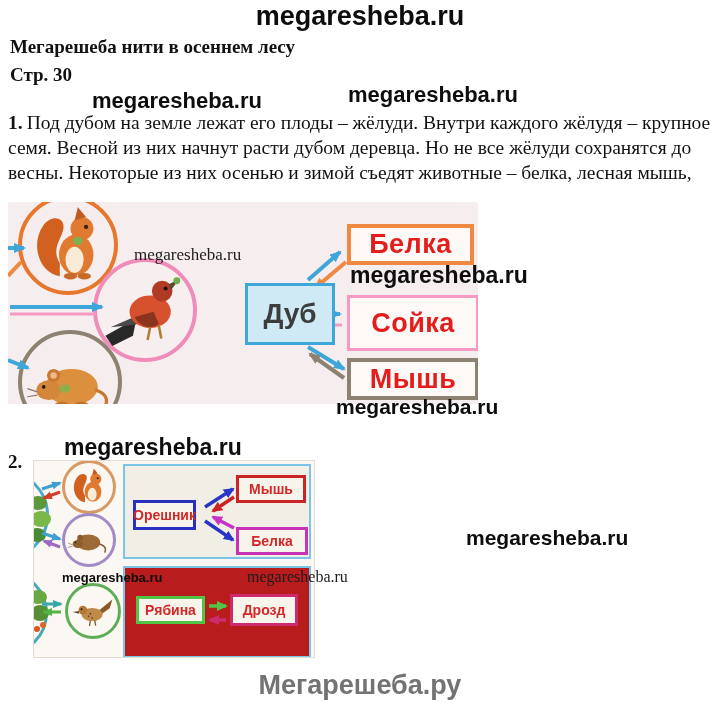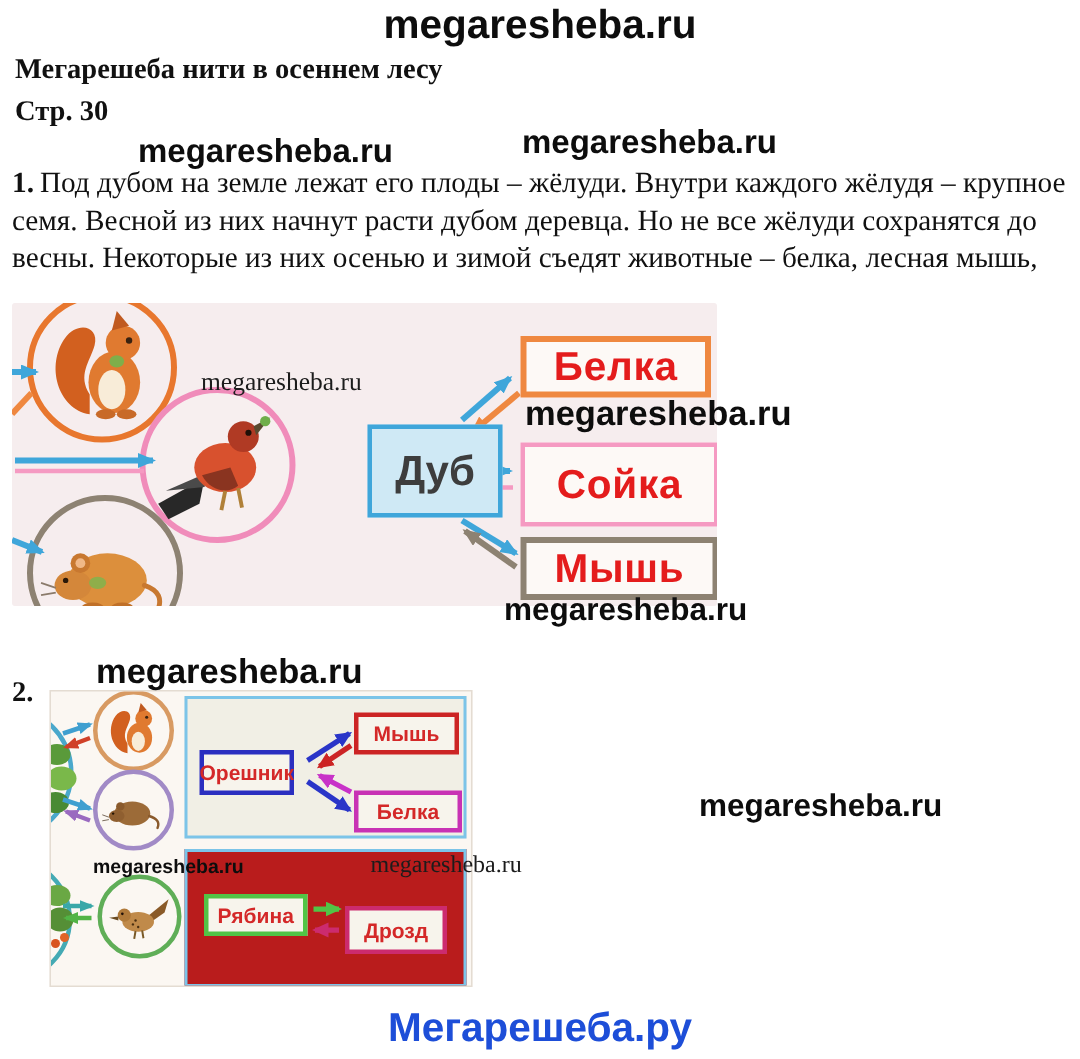--- a/index.html
+++ b/index.html
@@ -23,21 +23,21 @@
   .wm-d2c{left:247px;top:569px;font-size:16px;}
   .wm-d2d{left:466px;top:527px;font-size:21px;}
   
   .title{left:10px;top:36px;font-size:19px;font-weight:bold;}
   .pageref{left:10px;top:64px;font-size:19px;font-weight:bold;}
   .para{left:8px;top:110px;width:708px;font-size:19.5px;line-height:25px;}
   .para b{margin-right:4px;}
   .tasknum2{left:8px;top:451px;font-size:19px;font-weight:bold;}
   
   .footer{left:0;right:0;top:670px;text-align:center;font-size:27px;font-weight:bold;
-          font-family:"Liberation Sans",sans-serif;color:#1d4ed8;}
+          font-family:"Liberation Sans",sans-serif;color:#737373;}
   
   .diag1{left:8px;top:202px;width:470px;height:202px;background:#f6edee;
          overflow:hidden;z-index:1;border-radius:2px;}
   .circ{position:absolute;border-radius:50%;box-sizing:border-box;
         display:flex;align-items:center;justify-content:center;}
   .c-squirrel1{left:10px;top:-7px;width:100px;height:100px;border:4px solid #e8772e;}
   .c-jay1{left:85px;top:56px;width:104px;height:104px;border:4px solid #f08cba;background:rgba(250,244,240,.35);}
   .c-mouse1{left:10px;top:128px;width:104px;height:104px;border:4px solid #8d8272;}
   .nodebox{position:absolute;box-sizing:border-box;display:flex;align-items:center;justify-content:center;
            font-family:"Liberation Sans",sans-serif;font-weight:bold;z-index:3;}
@@ -59,21 +59,21 @@
   .panel{position:absolute;box-sizing:border-box;border:2px solid #7cc4e8;z-index:3;}
   .panel1{left:89px;top:3px;width:188px;height:95px;background:#f1efe5;}
   .panel2{left:89px;top:105px;width:188px;height:92px;background:#b91c1c;}
   .t2box{position:absolute;box-sizing:border-box;display:flex;align-items:center;justify-content:center;
          background:#f7f4ec;color:#d42828;font-family:"Liberation Sans",sans-serif;
          font-weight:bold;font-size:14px;z-index:2;}
   .oreshnik{left:8px;top:34px;width:63px;height:30px;border:3px solid #2b2fc0;}
   .mysh2{left:111px;top:9px;width:70px;height:28px;border:3px solid #cc2424;}
   .belka2{left:111px;top:61px;width:72px;height:28px;border:3px solid #c832b4;}
   .ryabina{left:11px;top:28px;width:69px;height:28px;border:3px solid #52c446;}
-  .drozd{left:105px;top:26px;width:68px;height:32px;border:3px solid #cc2b6e;margin-top:10px;}
+  .drozd{left:105px;top:26px;width:68px;height:32px;border:3px solid #cc2b6e;}
   .foliage{position:absolute;z-index:1;}
 </style>
 </head>
 <body>
 
 <div class="wm wm-top">megaresheba.ru</div>
 <div class="wm wm-a">megaresheba.ru</div>
 <div class="wm wm-b">megaresheba.ru</div>
 <div class="wm serifwm wm-d1a">megaresheba.ru</div>
 <div class="wm wm-d1b">megaresheba.ru</div>

